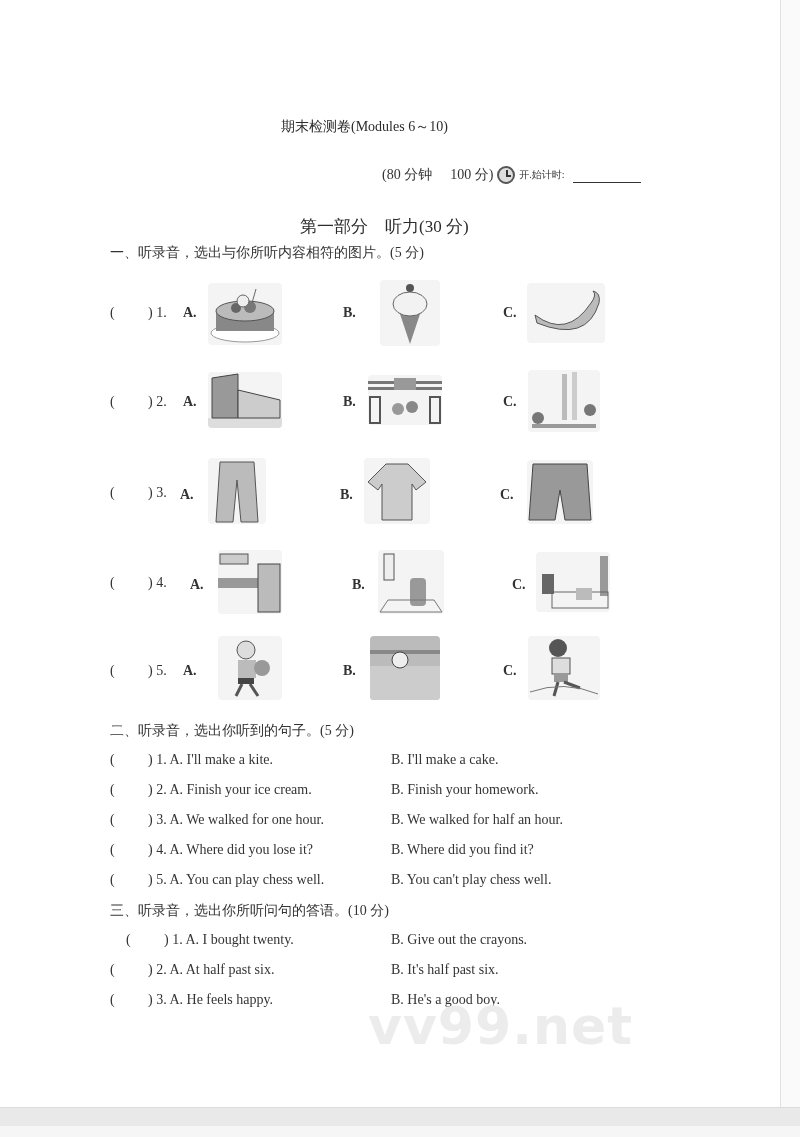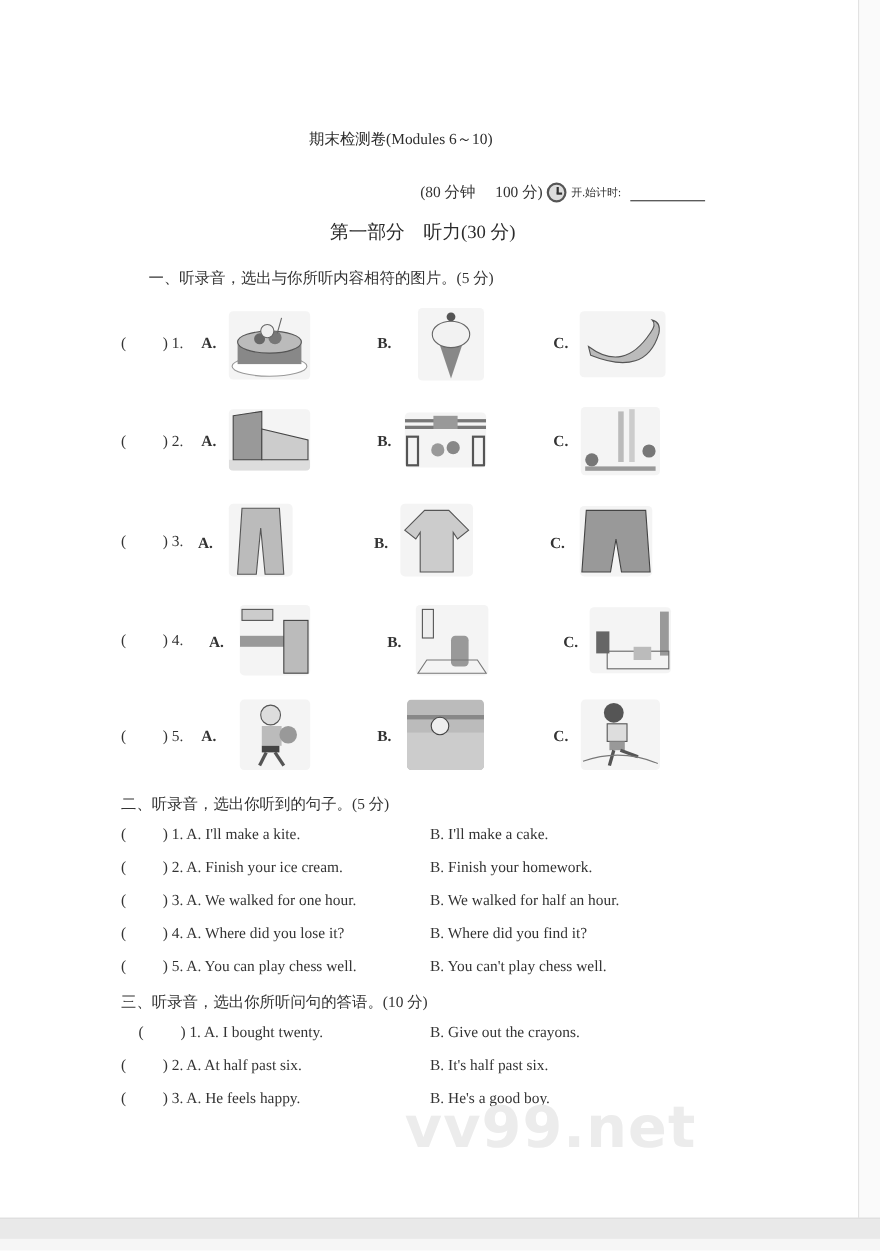--- a/index.html
+++ b/index.html
@@ -9,21 +9,21 @@
   .right-edge { position:absolute; left:780px; top:0; width:20px; height:1137px; background:#fafafa; border-left:1px solid #e2e2e2; }
   .bottom-bar { position:absolute; left:0; top:1107px; width:800px; height:18px; background:#e9e9e9; border-top:1px solid #dcdcdc; border-bottom:1px solid #dcdcdc; }
   .bottom-rest { position:absolute; left:0; top:1126px; width:800px; height:11px; background:#f6f6f6; }
   .abs { position:absolute; white-space:nowrap; }
   .title { left:281px; top:118px; font-size:14px; color:#2b2b2b; }
   .subinfo { left:382px; top:166px; font-size:14px; color:#333; display:flex; align-items:center; gap:4px; }
   .clock { display:inline-block; width:18px; height:18px; border:2px solid #555; border-radius:50%; position:relative; box-sizing:border-box; background:#ddd; }
   .clock::before { content:""; position:absolute; left:7px; top:2px; width:1.5px; height:6px; background:#333; }
   .clock::after { content:""; position:absolute; left:7px; top:7px; width:5px; height:1.5px; background:#333; }
   .blank-line { display:inline-block; width:68px; border-bottom:1px solid #333; height:14px; margin-left:4px; }
-  .part-title { left:300px; top:199px; font-size:17px; color:#2b2b2b; }
+  .part-title { left:300px; top:215px; font-size:17px; color:#2b2b2b; }
   .section-head { font-size:14px; color:#333; }
   .q-row { font-size:14px; color:#333; }
   .paren { display:inline-block; width:38px; }
   .opt-label { font-size:14px; color:#333; font-weight:bold; }
   .pic { position:absolute; background:#f4f4f4; border-radius:4px; display:flex; align-items:center; justify-content:center; overflow:hidden; }
   .pic svg { width:100%; height:100%; }
   .watermark { left:368px; top:996px; font-family:"DejaVu Sans","Liberation Sans",sans-serif; font-weight:bold; font-size:52px; color:#ececec; letter-spacing:1px; }
 </style>
 </head>
 <body>
@@ -36,21 +36,21 @@
     <span>(80 分钟</span>
     <span style="width:10px"></span>
     <span>100 分)</span>
     <span class="clock"></span>
     <span style="font-size:10px">开.始计时:</span>
     <span class="blank-line"></span>
   </div>
 
   <div class="abs part-title">第一部分　听力(30 分)</div>
 
-  <div class="abs section-head" style="left:110px;top:244px;margin-left:25px;">一、听录音，选出与你所听内容相符的图片。(5 分)</div>
+  <div class="abs section-head" style="left:110px;top:244px;">一、听录音，选出与你所听内容相符的图片。(5 分)</div>
 
   <div class="abs q-row" style="left:110px;top:305px;">
     <span class="paren">(</span><span>) 1.</span>
   </div>
   <div class="abs opt-label" style="left:183px;top:305px;">A.</div>
   <div class="pic" style="left:208px;top:283px;width:74px;height:62px;">
     <svg viewBox="0 0 74 62">
         <ellipse cx="37" cy="50" rx="34" ry="9" fill="#fff" stroke="#999"></ellipse>
         <rect x="8" y="28" width="58" height="20" fill="#888"></rect>
         <ellipse cx="37" cy="28" rx="29" ry="10" fill="#bbb" stroke="#555"></ellipse>

